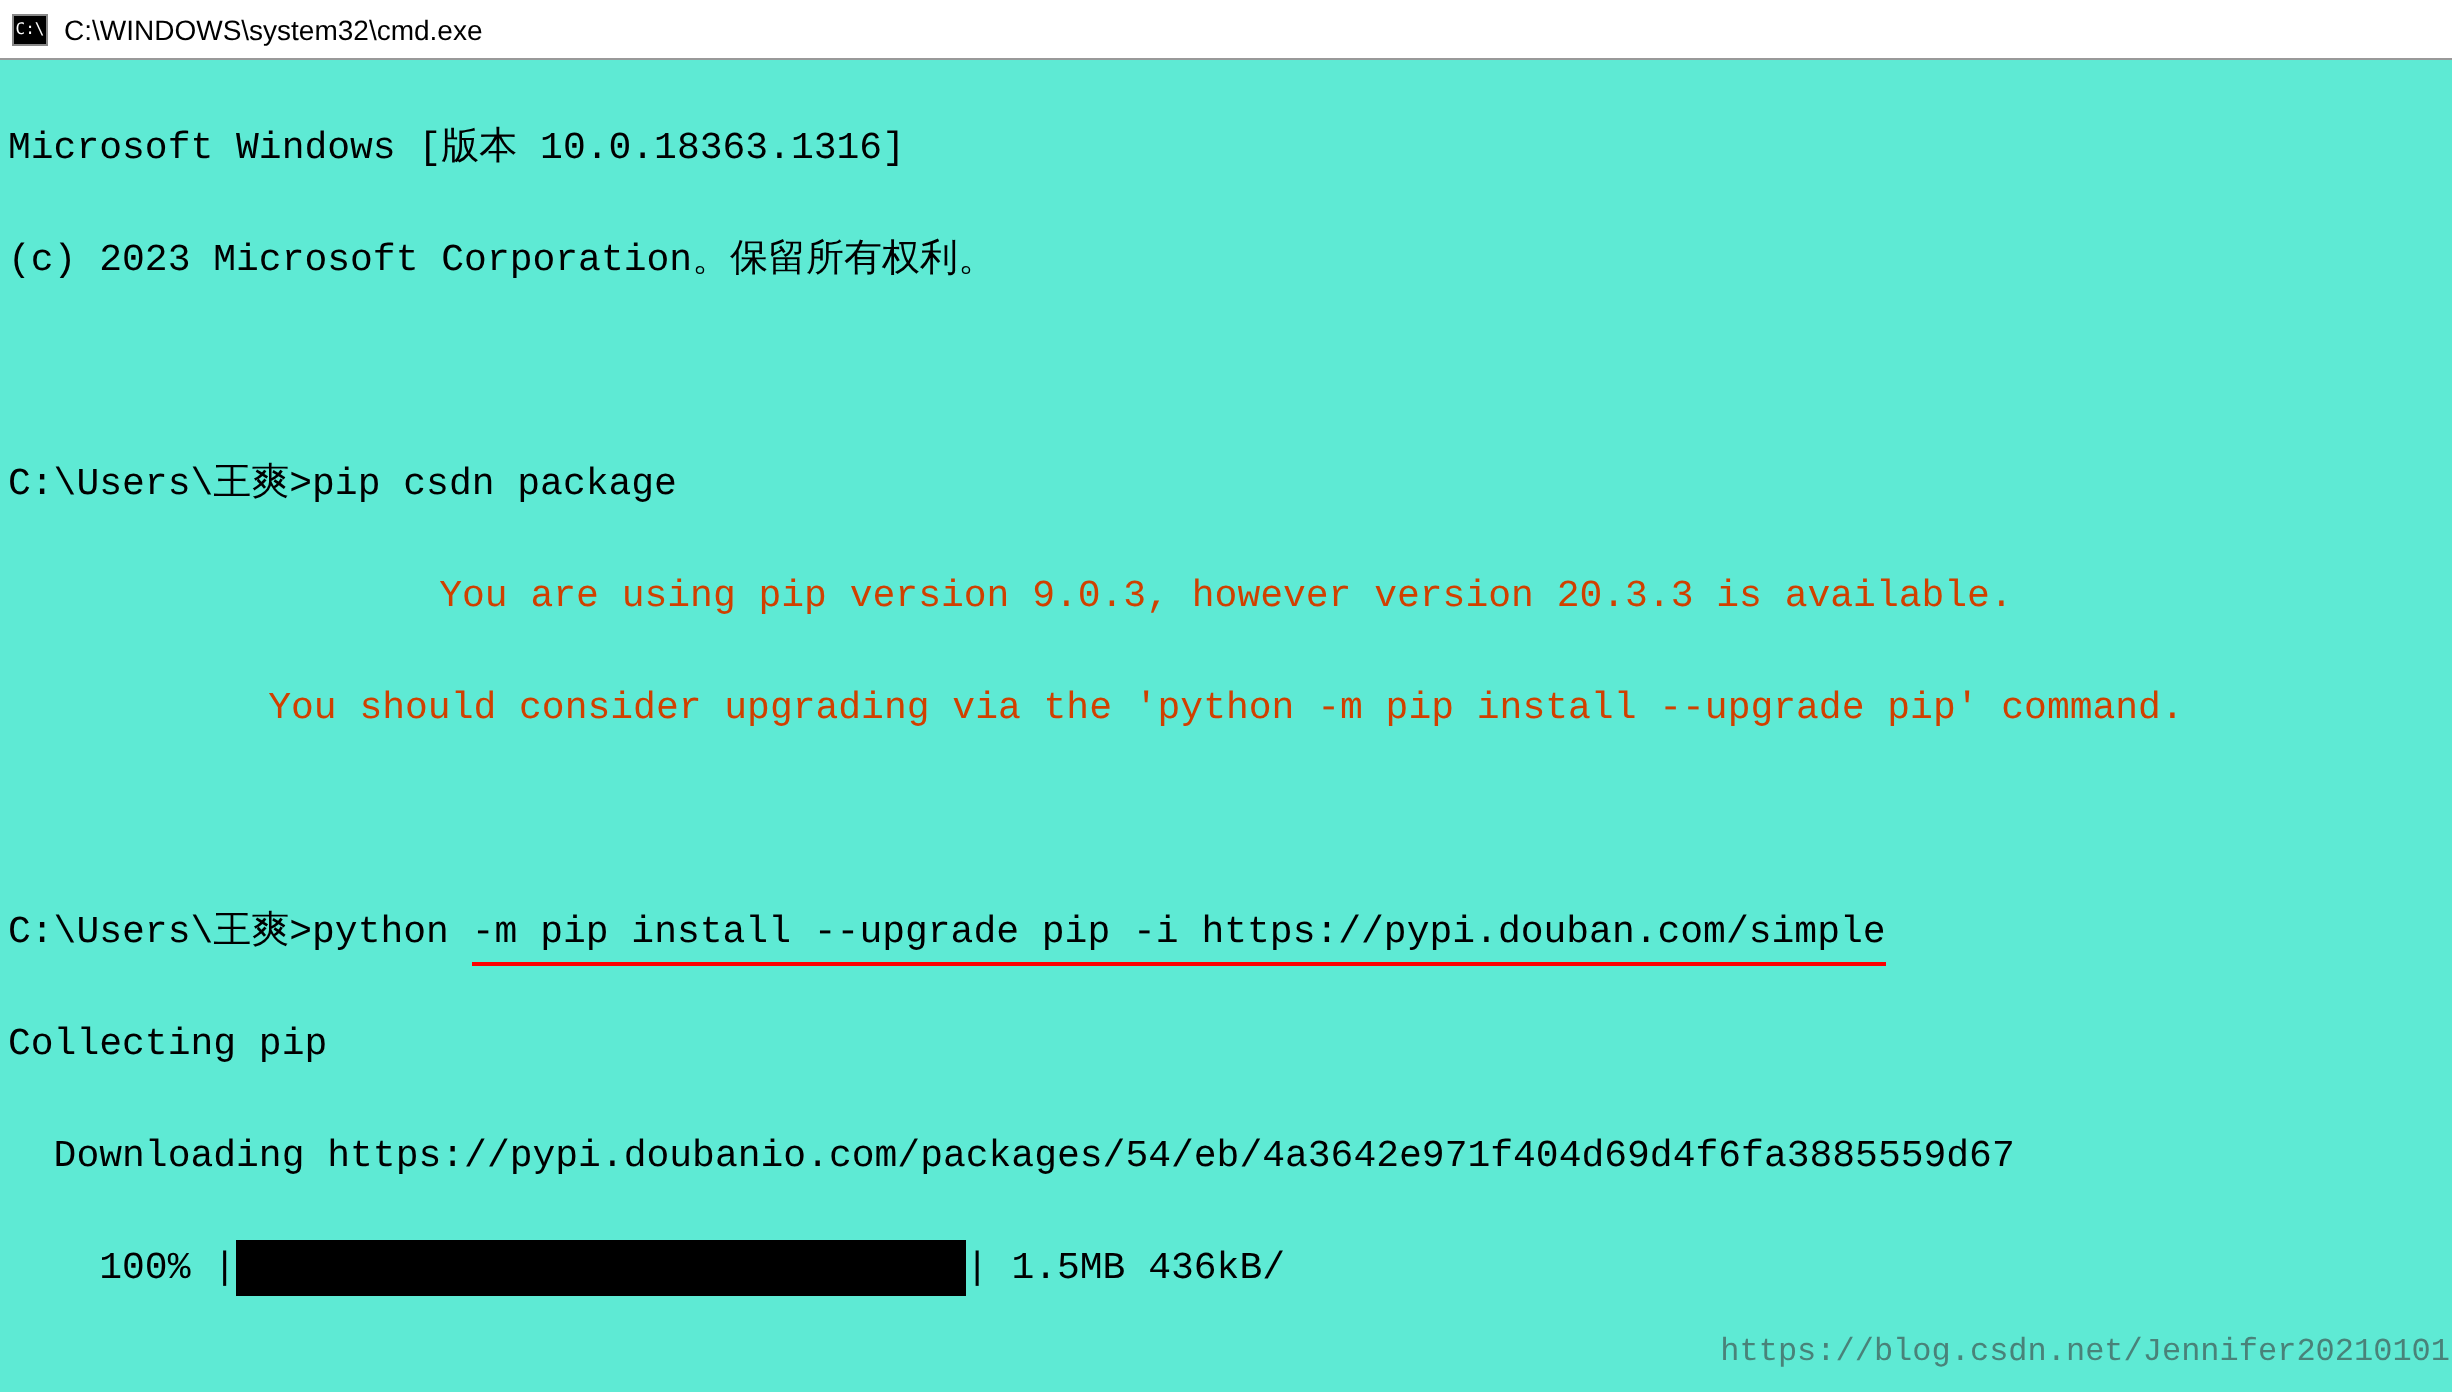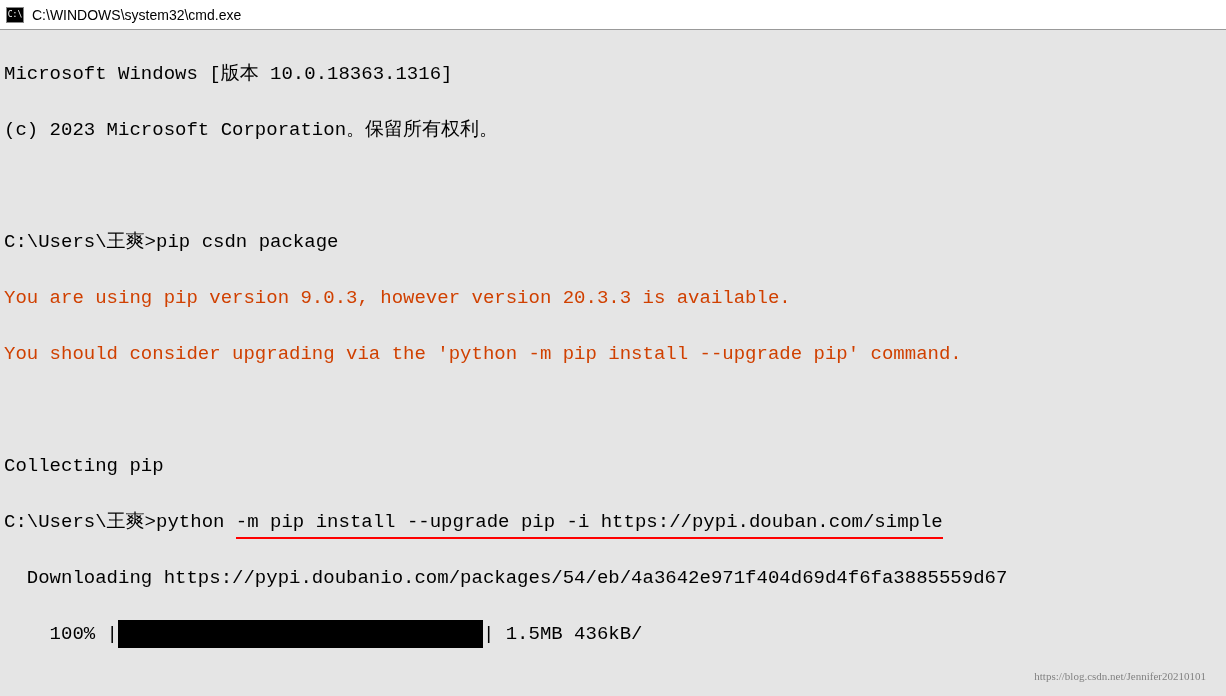--- a/index.html
+++ b/index.html
@@ -33,36 +33,37 @@
       margin-right: 8px;
       display: inline-flex;
       align-items: center;
       justify-content: center;
       color: #fff;
       font-size: 8px;
       font-family: monospace;
       border: 1px solid #888;
     }
     .terminal {
-      background: #e5e5e5;
+      background: #5eead4;
       width: 100%;
       height: calc(100% - 30px);
       padding: 2px 4px;
       font-size: 19px;
       line-height: 28px;
       color: #000000;
       white-space: pre;
       overflow: hidden;
       position: relative;
     }
     .line {
       display: block;
     }
     .warn {
       color: #d04000;
+      text-align: center;
     }
     .progress-bar {
       display: inline-block;
       background: #000;
       color: #000;
       letter-spacing: 0;
     }
     .ul-block {
       display: inline-block;
       position: relative;
@@ -71,45 +72,45 @@
       content: "";
       position: absolute;
       left: 0;
       right: 0;
       bottom: -3px;
       height: 2px;
       background: #ff0000;
     }
     .watermark {
       position: absolute;
-      right: 20px;
+      right: 1px;
       bottom: 6px;
-      font-family: Liberation Serif, serif;
-      font-size: 11px;
+      font-family: Liberation Mono, monospace;
+      font-size: 16px;
       color: rgba(60,60,60,0.6);
     }
   </style>
 </head>
 <body>
 
 <div class="title-bar">
   <span class="title-icon">C:\</span>
   <span>C:\WINDOWS\system32\cmd.exe</span>
 </div>
 
 <div class="terminal">
 <span class="line">Microsoft Windows [版本 10.0.18363.1316]</span>
 <span class="line">(c) 2023 Microsoft Corporation。保留所有权利。</span>
 <span class="line"> </span>
 <span class="line"><span>C:\Users\王爽&gt;</span><span>pip csdn package</span></span>
 <span class="line warn">You are using pip version 9.0.3, however version 20.3.3 is available.</span>
 <span class="line warn">You should consider upgrading via the 'python -m pip install --upgrade pip' command.</span>
 <span class="line"> </span>
+<span class="line"><span>C:\Users\王爽&gt;</span><span>python </span><span class="ul-block">-m pip install --upgrade pip -i https://pypi.douban.com/simple</span></span>
 <span class="line">Collecting pip</span>
-<span class="line"><span>C:\Users\王爽&gt;</span><span>python </span><span class="ul-block">-m pip install --upgrade pip -i https://pypi.douban.com/simple</span></span>
 <span class="line">  Downloading https://pypi.doubanio.com/packages/54/eb/4a3642e971f404d69d4f6fa3885559d67</span>
 <span class="line"><span>    100% |</span><span class="progress-bar">████████████████████████████████</span><span>| 1.5MB 436kB/</span></span>
 
 
 
 
 
 
 
 

